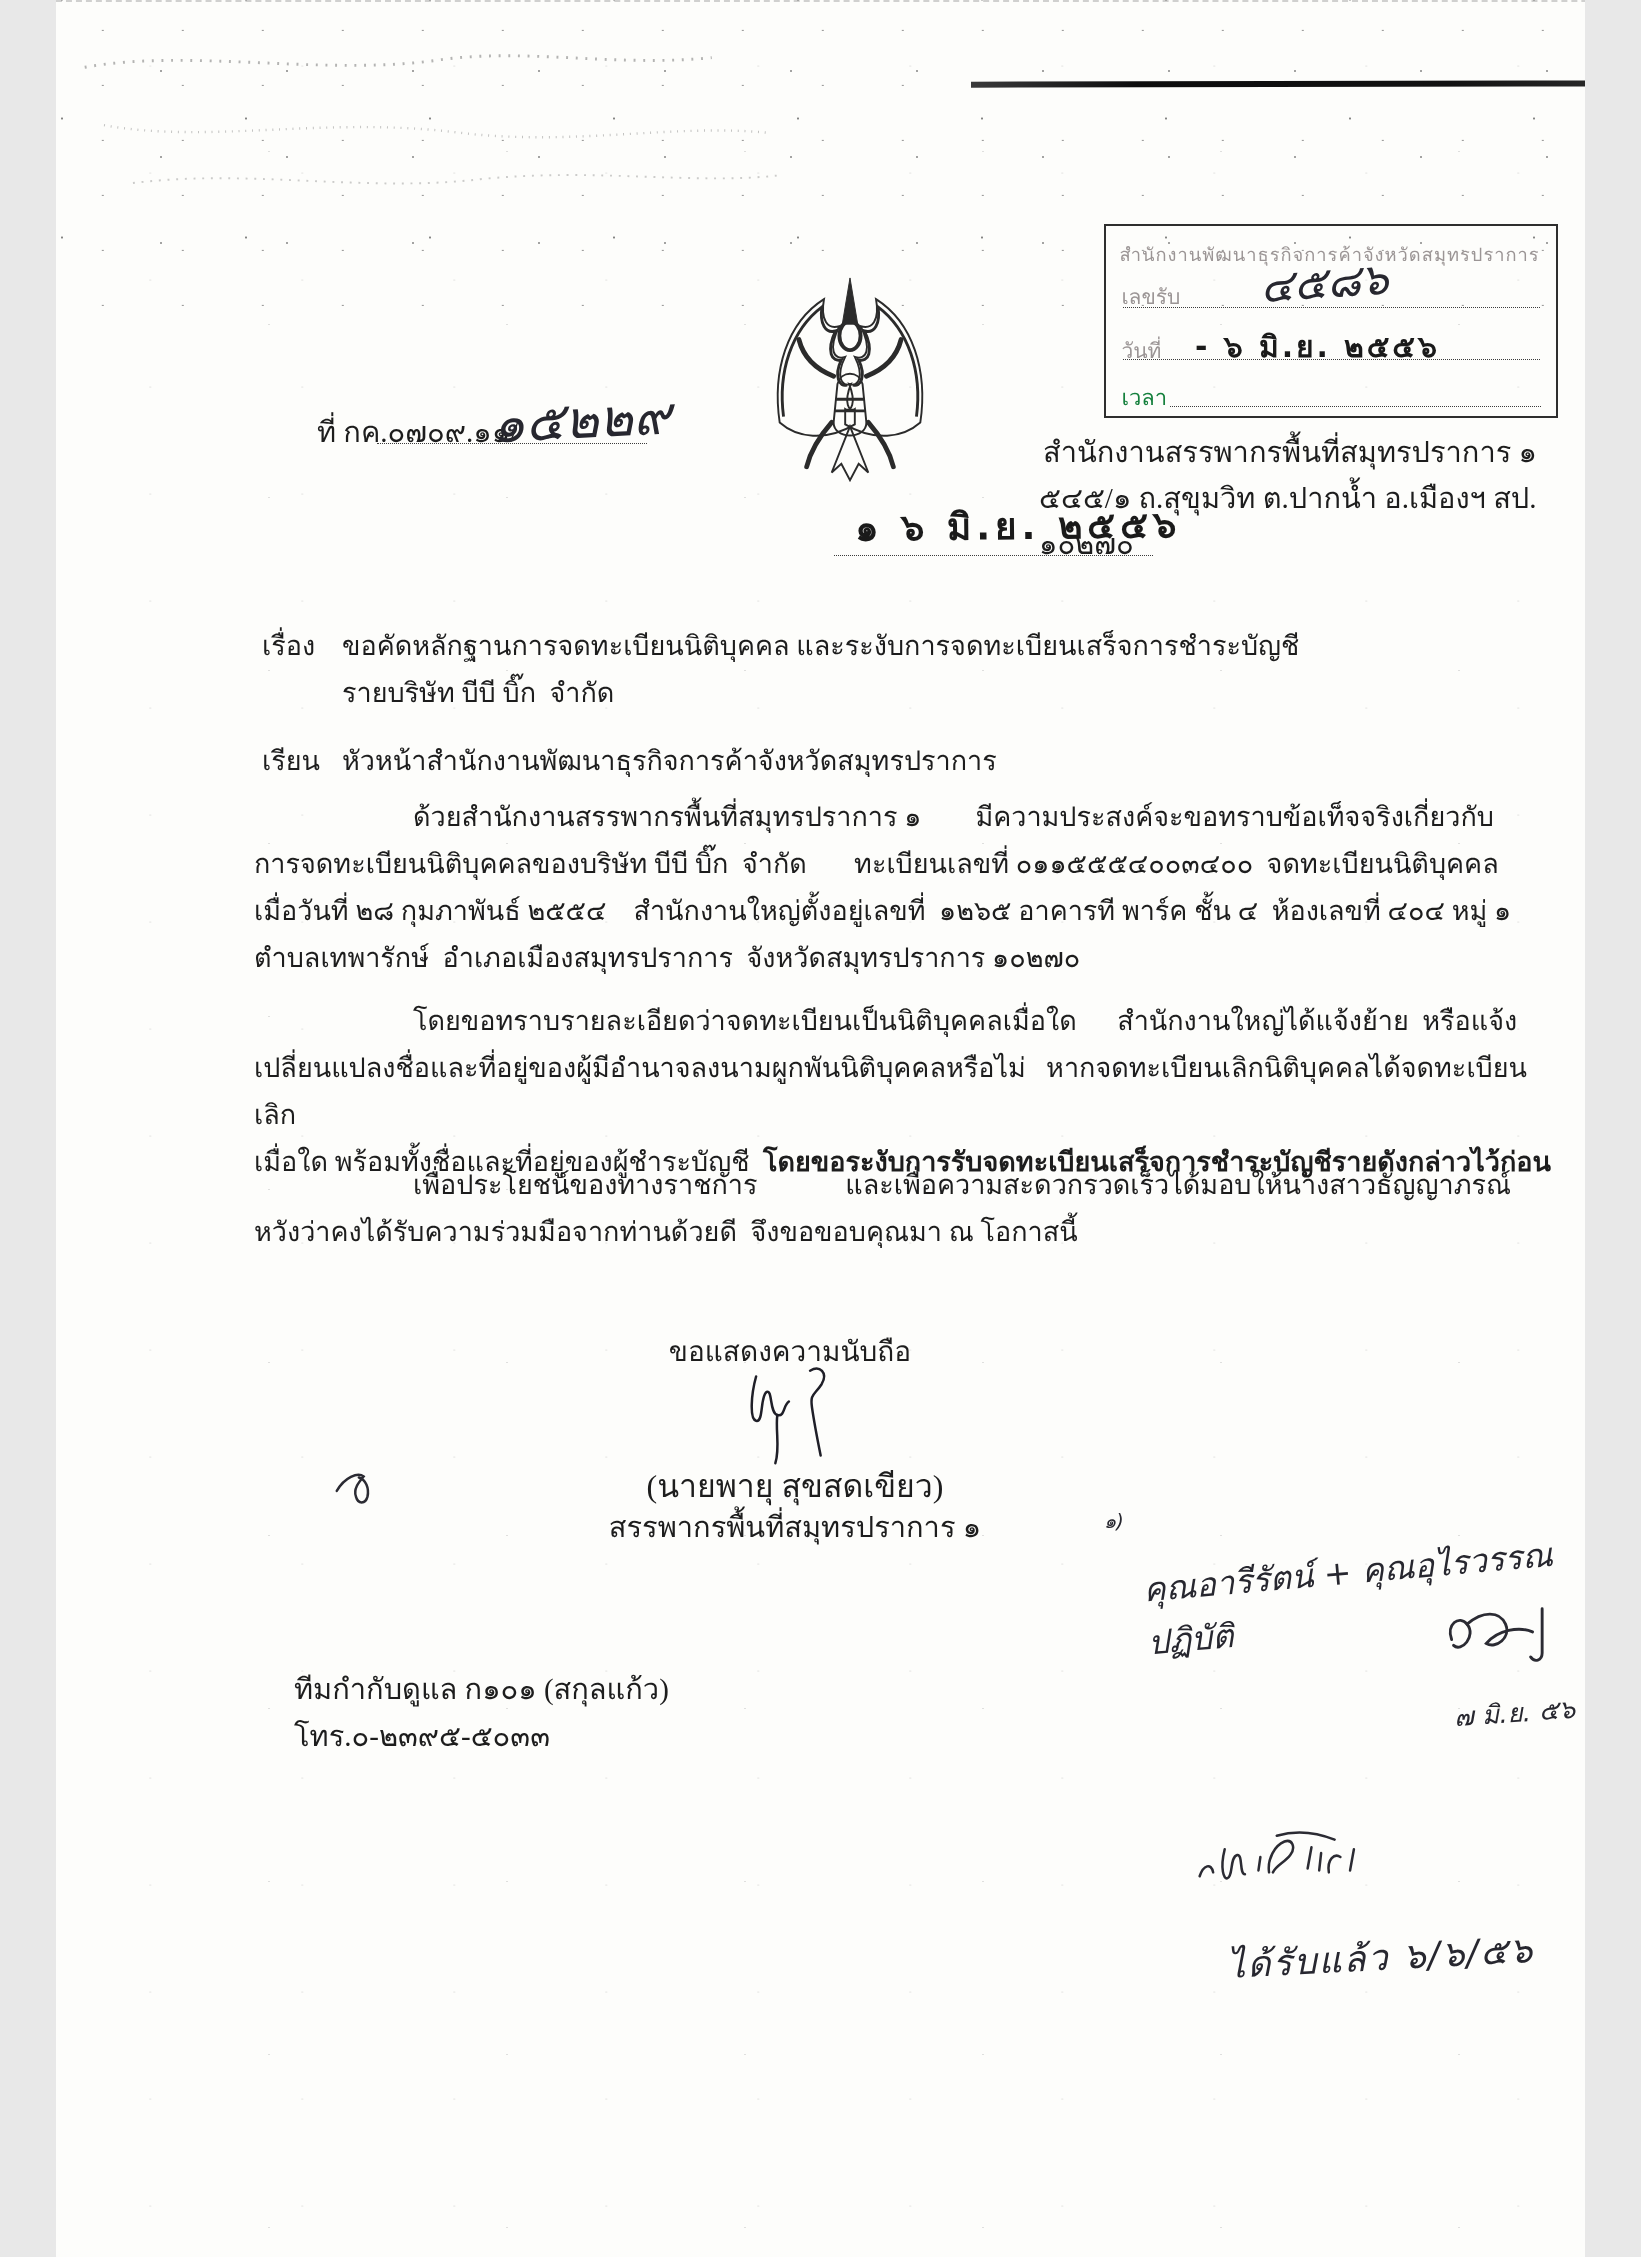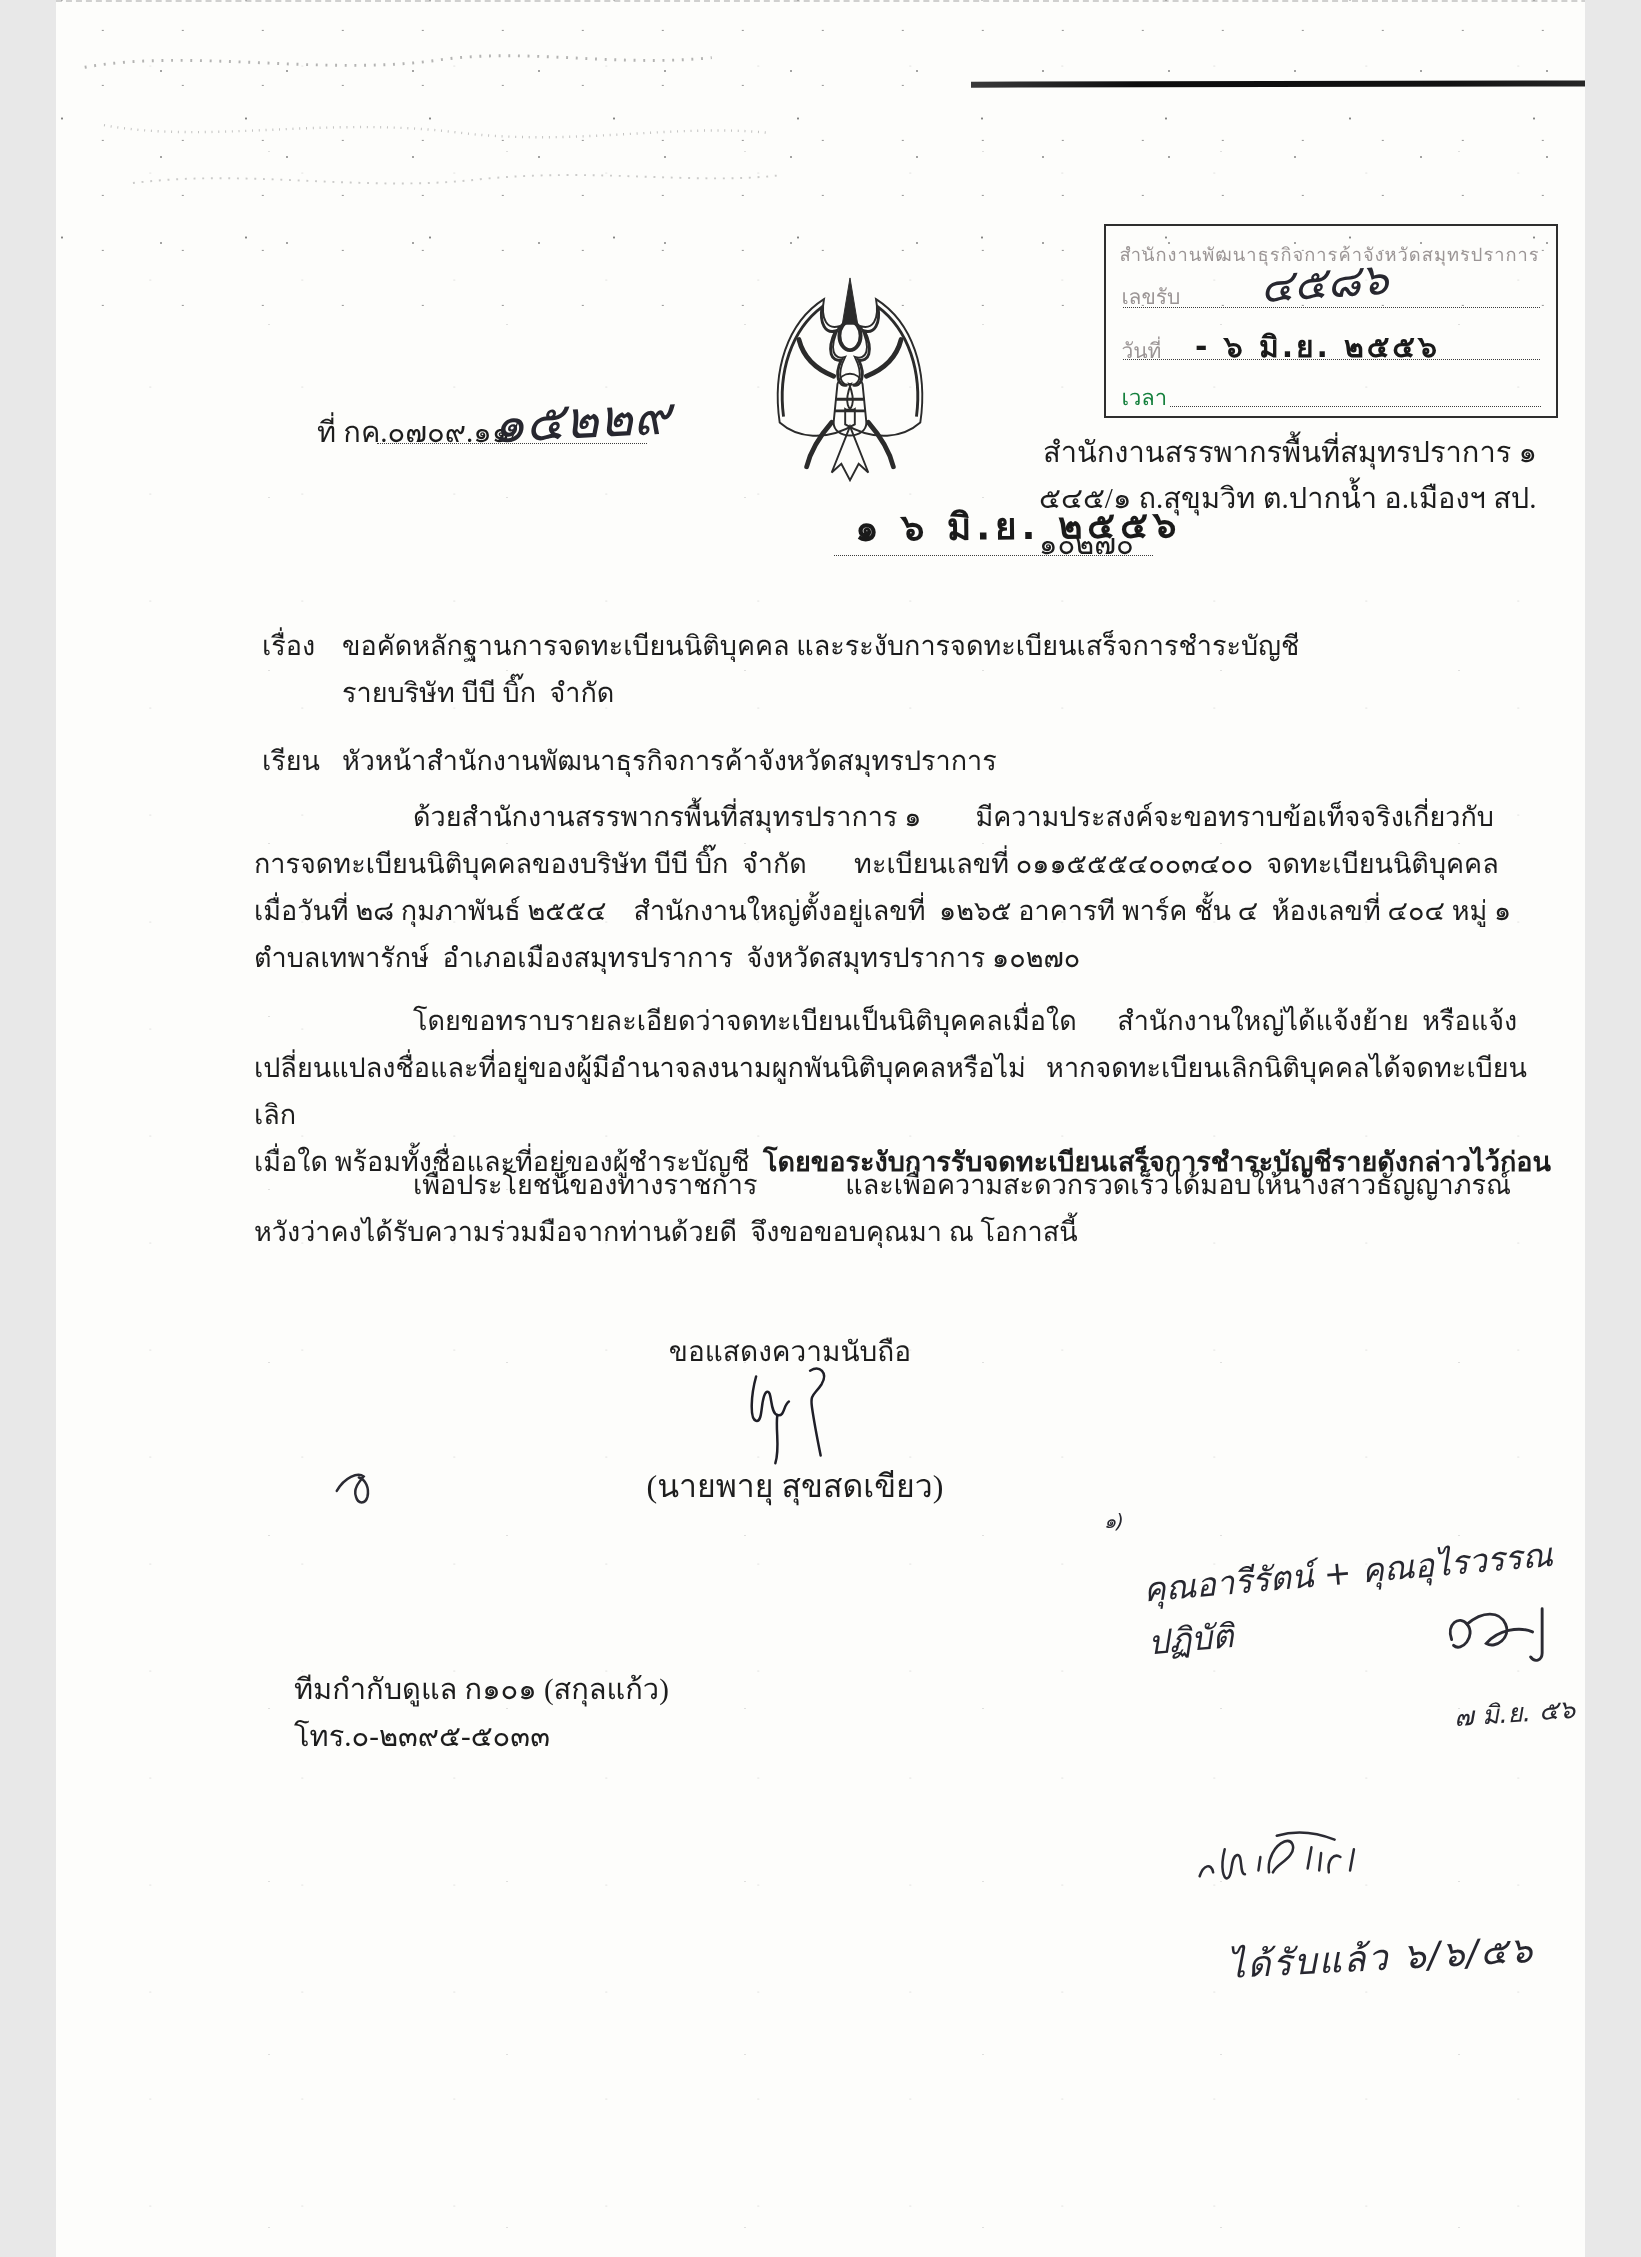--- a/index.html
+++ b/index.html
@@ -137,20 +137,21 @@
 
   <svg class="abs" style="left:671px;top:1363px;" width="116" height="106" viewBox="0 0 120 110">
     <g fill="none" stroke="#1f1f28" stroke-width="2.6" stroke-linecap="round">
       <path d="M30,14 C25,32 23,58 30,60 C38,62 34,34 41,30 C47,27 44,52 52,54 C60,56 58,44 64,40"></path>
       <path d="M52,54 C50,70 55,88 50,104"></path>
       <path d="M86,8 C96,2 105,10 98,22 C90,34 86,32 88,46 C90,60 93,76 97,96"></path>
     </g>
   </svg>
 
   <div class="abs center" style="left:541px;top:1460px;width:396px;font-size:32px;">(นายพายุ  สุขสดเขียว)</div>
+  <div class="abs center" style="left:541px;top:1504px;width:396px;font-size:29px;">สรรพากรพื้นที่สมุทรปราการ ๑</div>
 
   <svg class="abs" style="left:273px;top:1464px;" width="52" height="48" viewBox="0 0 54 50">
     <path d="M8,28 C16,14 30,8 36,13 C31,19 25,26 28,34 C30,42 38,42 40,34 C42,25 38,16 31,14" fill="none" stroke="#2b2b33" stroke-width="2.6" stroke-linecap="round"></path>
   </svg>
 
   <div class="abs hand" style="left:1048px;top:1506px;font-size:19.3px;">๑)</div>
   <div class="abs hand" style="left:1089px;top:1545px;width:425px;font-size:33px;transform:rotate(-5deg);">คุณอารีรัตน์ + คุณอุไรวรรณ ปฏิบัติ</div>
 
   <svg class="abs" style="left:1386px;top:1601px;" width="130" height="82" viewBox="0 0 135 85">
     <g fill="none" stroke="#2b2b33" stroke-width="3" stroke-linecap="round">

